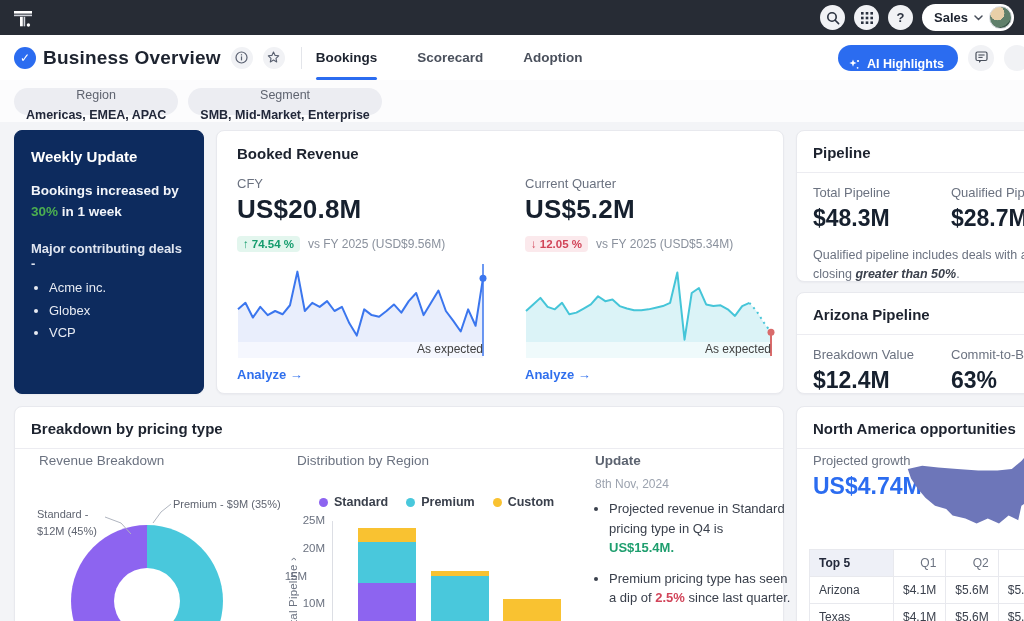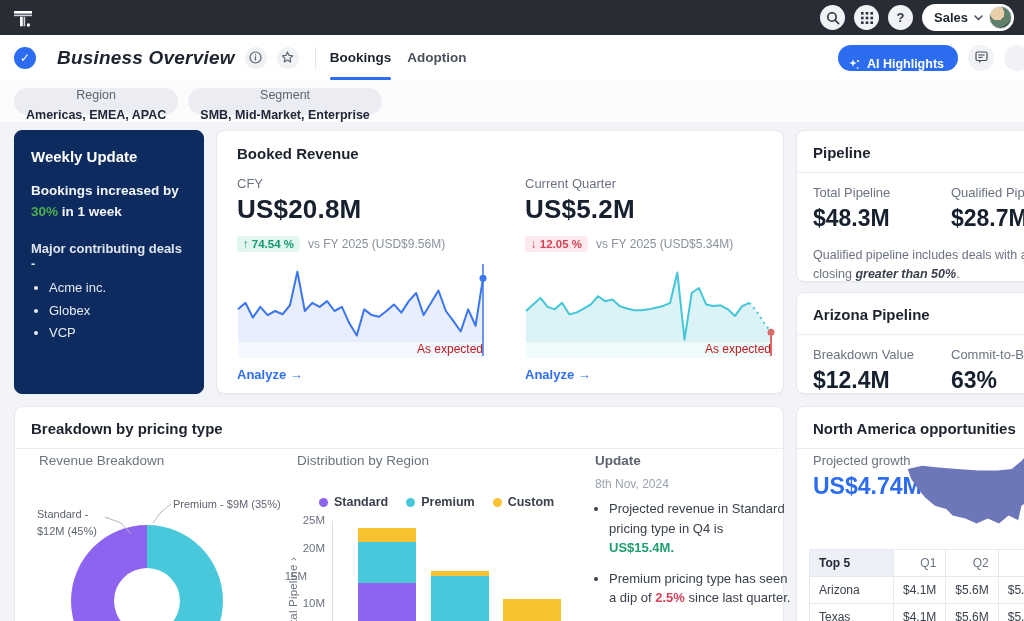--- a/index.html
+++ b/index.html
@@ -11,24 +11,24 @@
   .logo { width:26px; height:26px; display:flex; align-items:center; justify-content:center; }
   .topbar-right { margin-left:auto; display:flex; align-items:center; gap:9px; }
   .tb-circle { width:25px; height:25px; border-radius:50%; background:#f1f2f5; display:flex; align-items:center; justify-content:center; color:#2b3240; font-weight:700; font-size:13px; cursor:pointer; }
   .account-pill { background:#ffffff; border-radius:14px; height:27px; display:flex; align-items:center; gap:6px; padding:2px 2px 2px 12px; cursor:pointer; }
   .account-pill .label { font-size:13px; font-weight:700; color:#1d232f; }
   .avatar { width:23px; height:23px; border-radius:50%; background:radial-gradient(circle at 35% 30%, #e8cfa8 0 35%, #5f7f6a 36% 70%, #3e5a4c 71%); border:1px solid #d8dae0; }
 
   
   .pagehead { position:absolute; top:35px; left:0; width:1024px; height:45px; background:#ffffff; display:flex; align-items:center; padding:0 14px; z-index:20; }
   .verified { width:22px; height:22px; border-radius:50%; background:#2b6cf0; color:#fff; font-size:12px; display:flex; align-items:center; justify-content:center; }
-  .page-title { font-size:19px; font-weight:700; margin-left:21px; letter-spacing:.2px;font-style:italic; }
+  .page-title { font-size:19px; font-weight:700; margin-left:7px; letter-spacing:.2px; }
   .head-icon { width:22px; height:22px; border-radius:50%; background:#f1f2f5; color:#596070; display:flex; align-items:center; justify-content:center; font-size:12px; margin-left:10px; cursor:pointer; }
   .head-divider { width:1px; height:22px; background:#e3e5ea; margin:0 14px 0 16px; }
-  .tabs { display:flex; align-items:center; gap:16px; height:45px; }
+  .tabs { display:flex; align-items:center; gap:40px; height:45px; }
   .tab { font-size:13.5px; font-weight:600; color:#4a505c; height:45px; display:flex; align-items:center; position:relative; cursor:pointer; }
   .tab.active { color:#1d232f; font-weight:700; }
   .tab.active::after { content:""; position:absolute; left:0; right:0; bottom:0; height:3px; border-radius:3px; background:#2b6cf0; }
   .pagehead-right { margin-left:auto; display:flex; align-items:center; gap:10px; }
   .ai-btn { background:#2b6cf0; color:#fff; border:none; height:26px; border-radius:14px; padding:0 14px 0 10px; font-size:12.5px; font-weight:600; display:flex; align-items:flex-end; gap:6px; cursor:pointer; font-family:inherit; }
   .comment-btn { width:26px; height:26px; border-radius:50%; background:#f1f2f5; display:flex; align-items:center; justify-content:center; cursor:pointer; }
   .partial-btn { width:26px; height:26px; border-radius:50%; background:#f1f2f5; margin-right:-20px; }
 
   
   .filters { position:absolute; top:80px; left:0; width:1024px; height:42px; background:#fcfcfd; display:flex; align-items:center; gap:10px; padding:0 14px; }
@@ -56,21 +56,21 @@
   .kpi-row { display:flex; gap:38px; margin-top:6px; }
   .kpi { width:250px; }
   .kpi-label { font-size:13px; color:#6b7280; margin-top:8px; }
   .kpi-value { font-size:26px; font-weight:700; color:#16202e; margin-top:3px; letter-spacing:.2px; }
   .delta-row { display:flex; align-items:center; gap:8px; margin-top:11px; }
   .delta-pill { display:flex; align-items:center; gap:3px; border-radius:4px; padding:2px 6px; font-size:11.5px; font-weight:700; }
   .delta-pill.up { background:#e3f6ee; color:#149c6d; }
   .delta-pill.down { background:#fbe9ec; color:#d14357; }
   .compare { font-size:12px; color:#8a919d; }
   .sparkwrap { position:relative; width:250px; height:96px; margin-top:10px; }
-  .spark-status { position:absolute; right:4px; bottom:2px; font-size:12px; color:#b91c1c; }
+  .spark-status { position:absolute; right:4px; bottom:2px; font-size:12px; color:#404040; }
   .analyze { margin-top:9px; font-size:13px; font-weight:600; color:#2f6fed; cursor:pointer; display:inline-block; }
 
   
   .card-pipeline { left:796px; top:8px; width:360px; height:152px; }
   .metric-row { display:flex; padding:12px 16px 0 16px; }
   .metric { width:138px; }
   .metric + .metric { margin-left:0; }
   .m2 { position:absolute; left:154px; }
   .metric-label { font-size:13px; color:#6b7280; white-space:nowrap; }
   .metric-value { font-size:23px; font-weight:700; color:#16202e; margin-top:5px; }
@@ -178,20 +178,21 @@
       </svg>
   </div>
   <div class="head-icon">
     <svg width="13" height="13" viewBox="0 0 13 13">
         <path d="M6.5 1l1.6 3.4 3.6.4-2.7 2.5.7 3.6-3.2-1.8-3.2 1.8.7-3.6L1.3 4.8l3.6-.4z" fill="none" stroke="#596070" stroke-width="1.1" stroke-linejoin="round"></path>
       </svg>
   </div>
   <div class="head-divider"></div>
   <nav class="tabs">
     <div class="tab active">Bookings</div>
+    <div class="tab">Scorecard</div>
     <div class="tab">Adoption</div>
   </nav>
   <div class="pagehead-right">
     <button class="ai-btn">
       <svg width="13" height="13" viewBox="0 0 13 13">
           <path d="M5 1.5l1 2.6 2.6 1-2.6 1-1 2.6-1-2.6-2.6-1 2.6-1z" fill="#fff"></path>
           <circle cx="10" cy="3" r="1.1" fill="#fff"></circle>
           <circle cx="9.6" cy="9.8" r=".9" fill="#fff"></circle>
         </svg>
       <span>AI Highlights</span>

